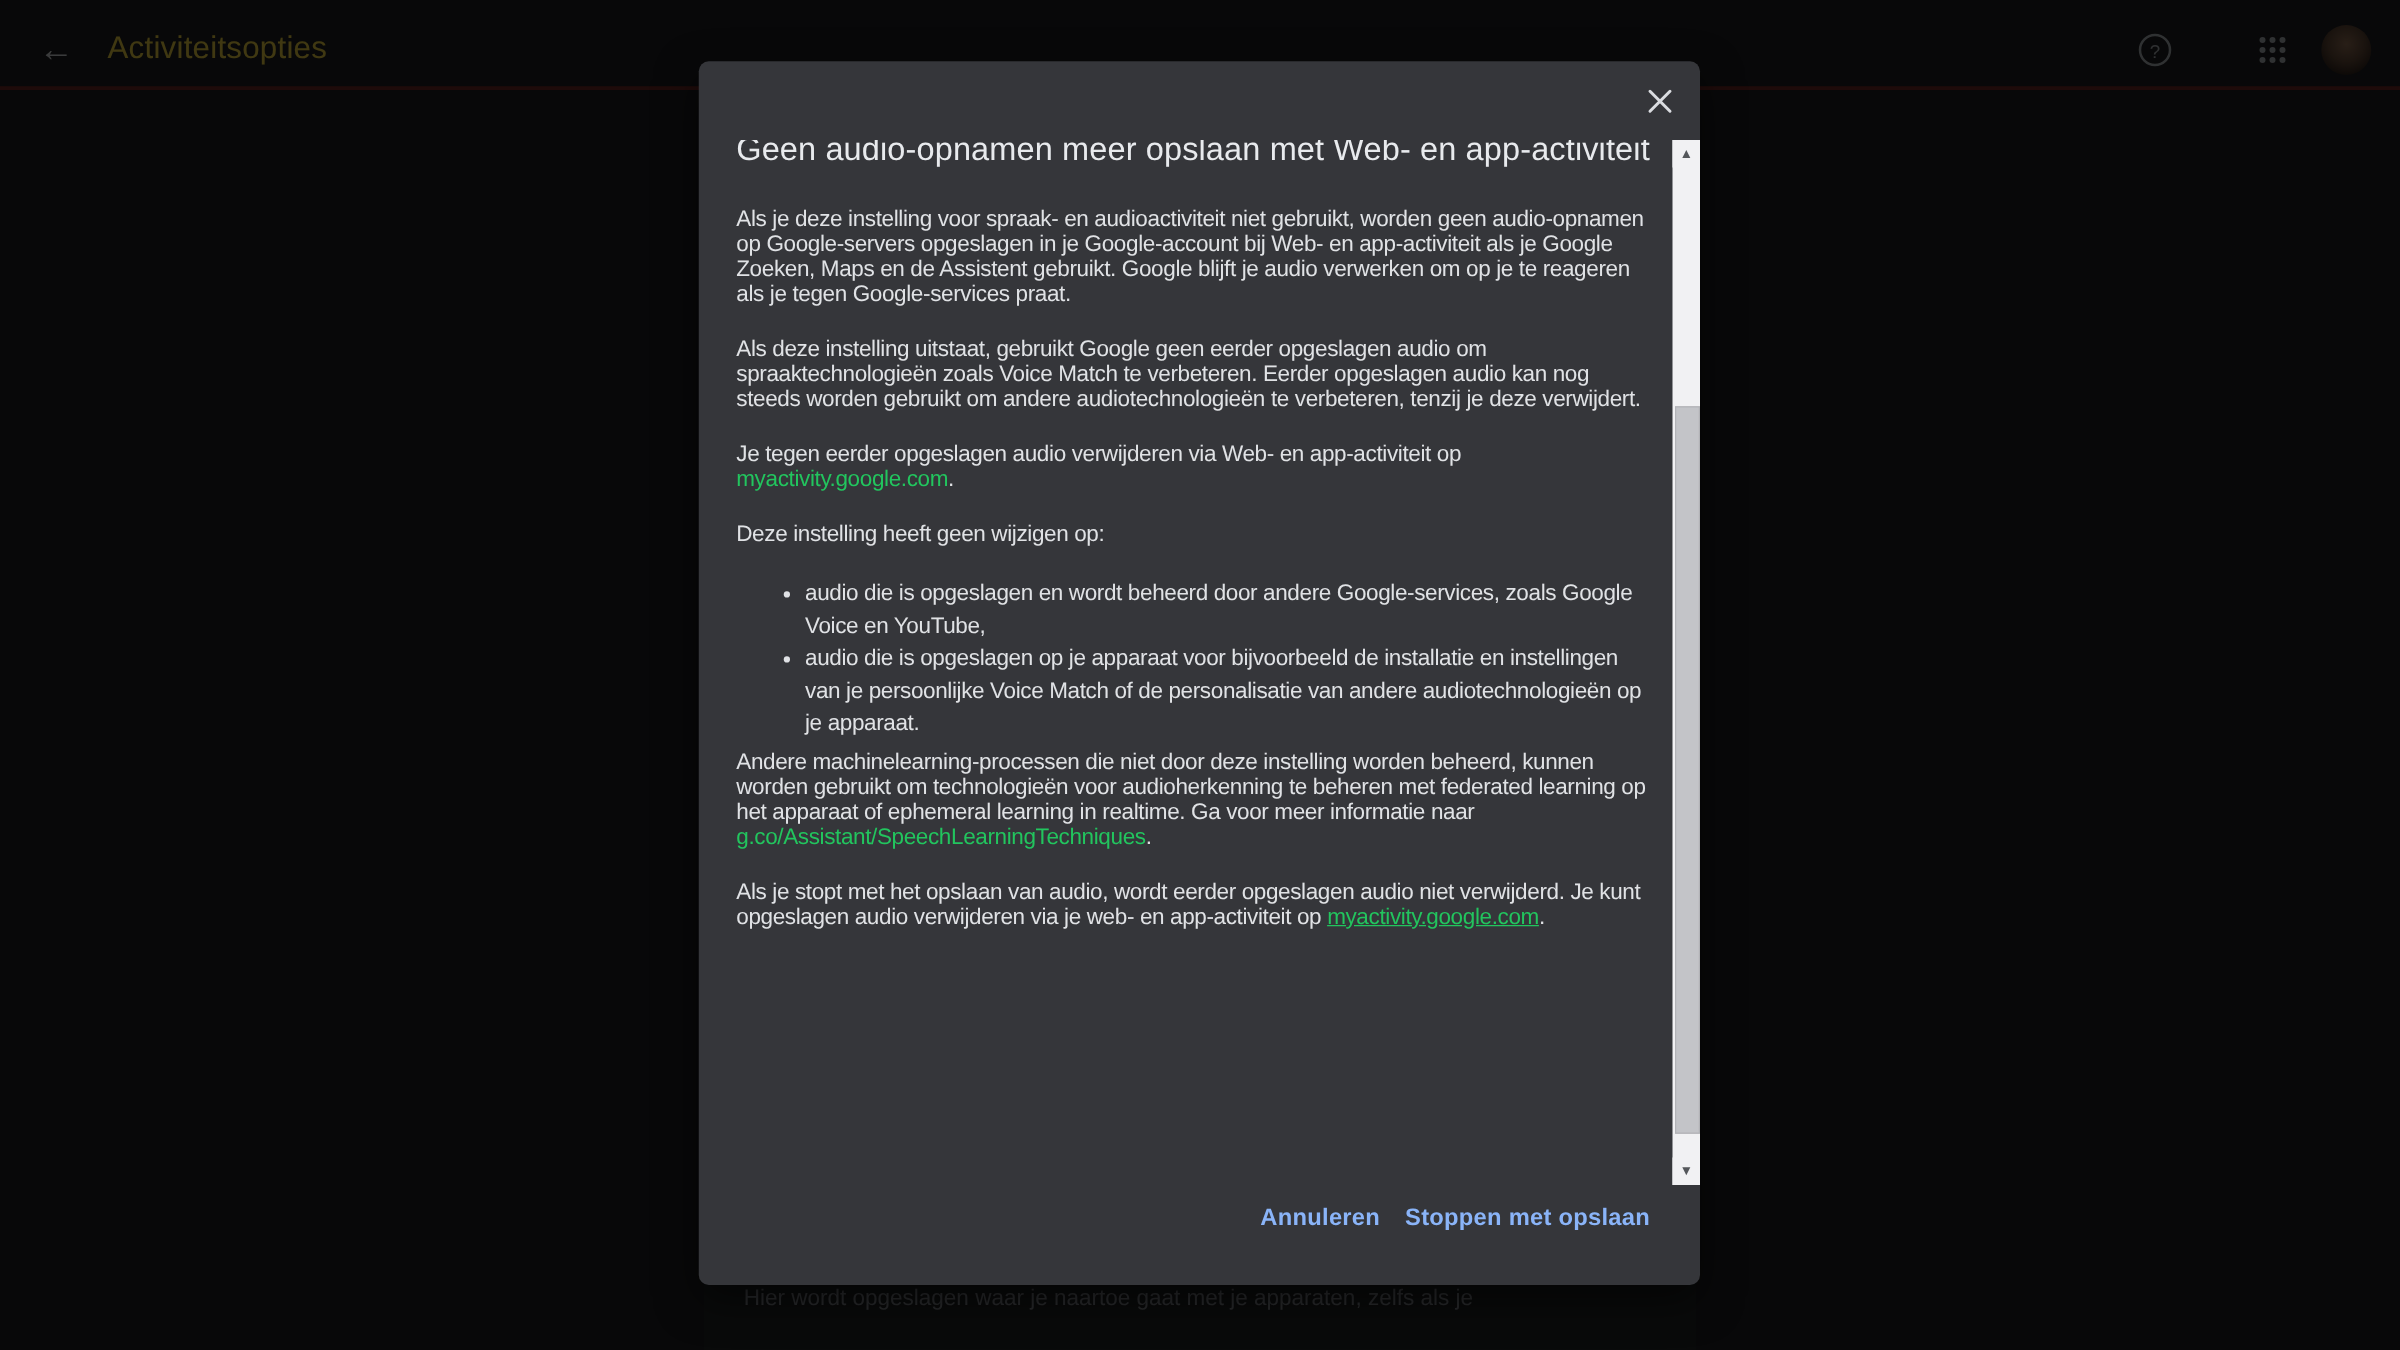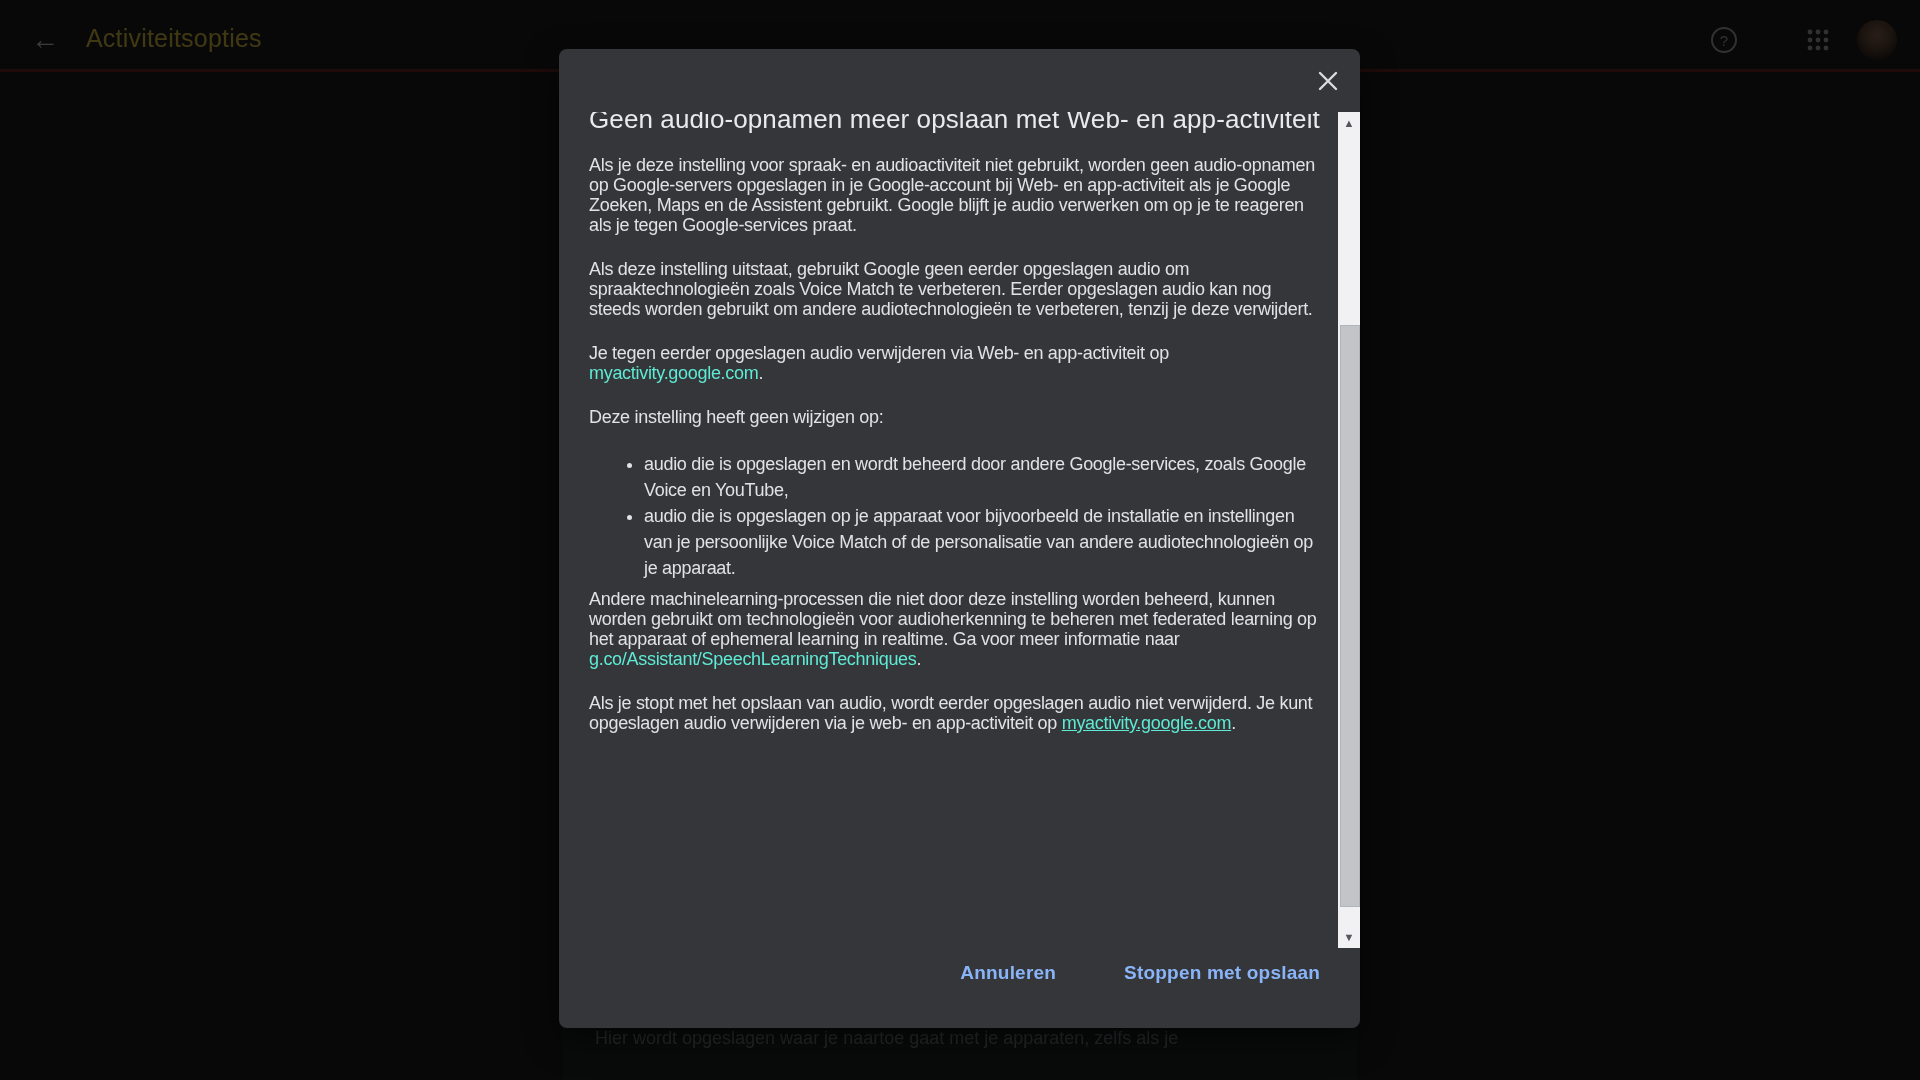--- a/index.html
+++ b/index.html
@@ -21,36 +21,36 @@
 
   
   .scrim{position:absolute;left:0;top:0;width:1920px;height:1080px;background:rgba(0,0,0,0.75);}
 
   
   .dialog{position:absolute;left:559px;top:49px;width:801px;height:979px;background:#35363a;border-radius:8px;
           box-shadow:0 12px 32px rgba(0,0,0,.55);}
   .close-x{position:absolute;left:755px;top:18px;width:28px;height:28px;cursor:pointer;}
   .scroll-area{position:absolute;left:0;top:63px;width:779px;height:836px;overflow:hidden;}
   .scroll-inner{margin-top:-8px;padding:0 19px 0 30px;color:#e0e2e5;}
-  .dlg-title{font-size:26px;font-weight:400;color:#e8eaed;margin:0 0 20px 0;white-space:nowrap;letter-spacing:.1px;}
+  .dlg-title{font-size:26px;font-weight:400;color:#e8eaed;margin:0 0 30px 0;white-space:nowrap;letter-spacing:.1px;}
   .scroll-inner p{font-size:18px;line-height:20px;letter-spacing:-0.3px;margin:0 0 24px 0;}
   .scroll-inner ul{margin:12px 4px 8px 0;padding-left:55px;}
   .scroll-inner li{font-size:18px;line-height:26px;letter-spacing:-0.3px;}
-  .lnk{color:#5eead4;text-decoration:none;cursor:pointer;}
+  .lnk{color:#22c55e;text-decoration:none;cursor:pointer;}
   .lnk.und{text-decoration:underline;}
 
   
   .sbar{position:absolute;right:0;top:63px;width:22px;height:836px;background:#f1f1f3;}
   .sbar .btn{position:absolute;left:0;width:22px;height:22px;background:#f1f1f3;color:#54575b;
              font-size:11px;line-height:22px;text-align:center;}
   .sbar .up{top:0;}
   .sbar .dn{bottom:0;}
   .sbar .thumb{position:absolute;left:2px;width:18px;top:213px;height:580px;background:#c3c4c8;border:1px solid #b2b3b7;}
 
-  .dlg-actions{position:absolute;right:40px;bottom:44px;height:48px;display:flex;align-items:flex-end;gap:68px;}
+  .dlg-actions{position:absolute;right:40px;bottom:16px;height:48px;display:flex;align-items:flex-start;gap:20px;}
   .txt-btn{color:#8ab4f8;font-size:19px;font-weight:700;letter-spacing:.2px;cursor:pointer;}
 </style>
 </head>
 <body>
 
 <div class="stage">
 
   <div class="hdr">
     <div class="back-btn">←</div>
     <div class="hdr-title">Activiteitsopties</div>

